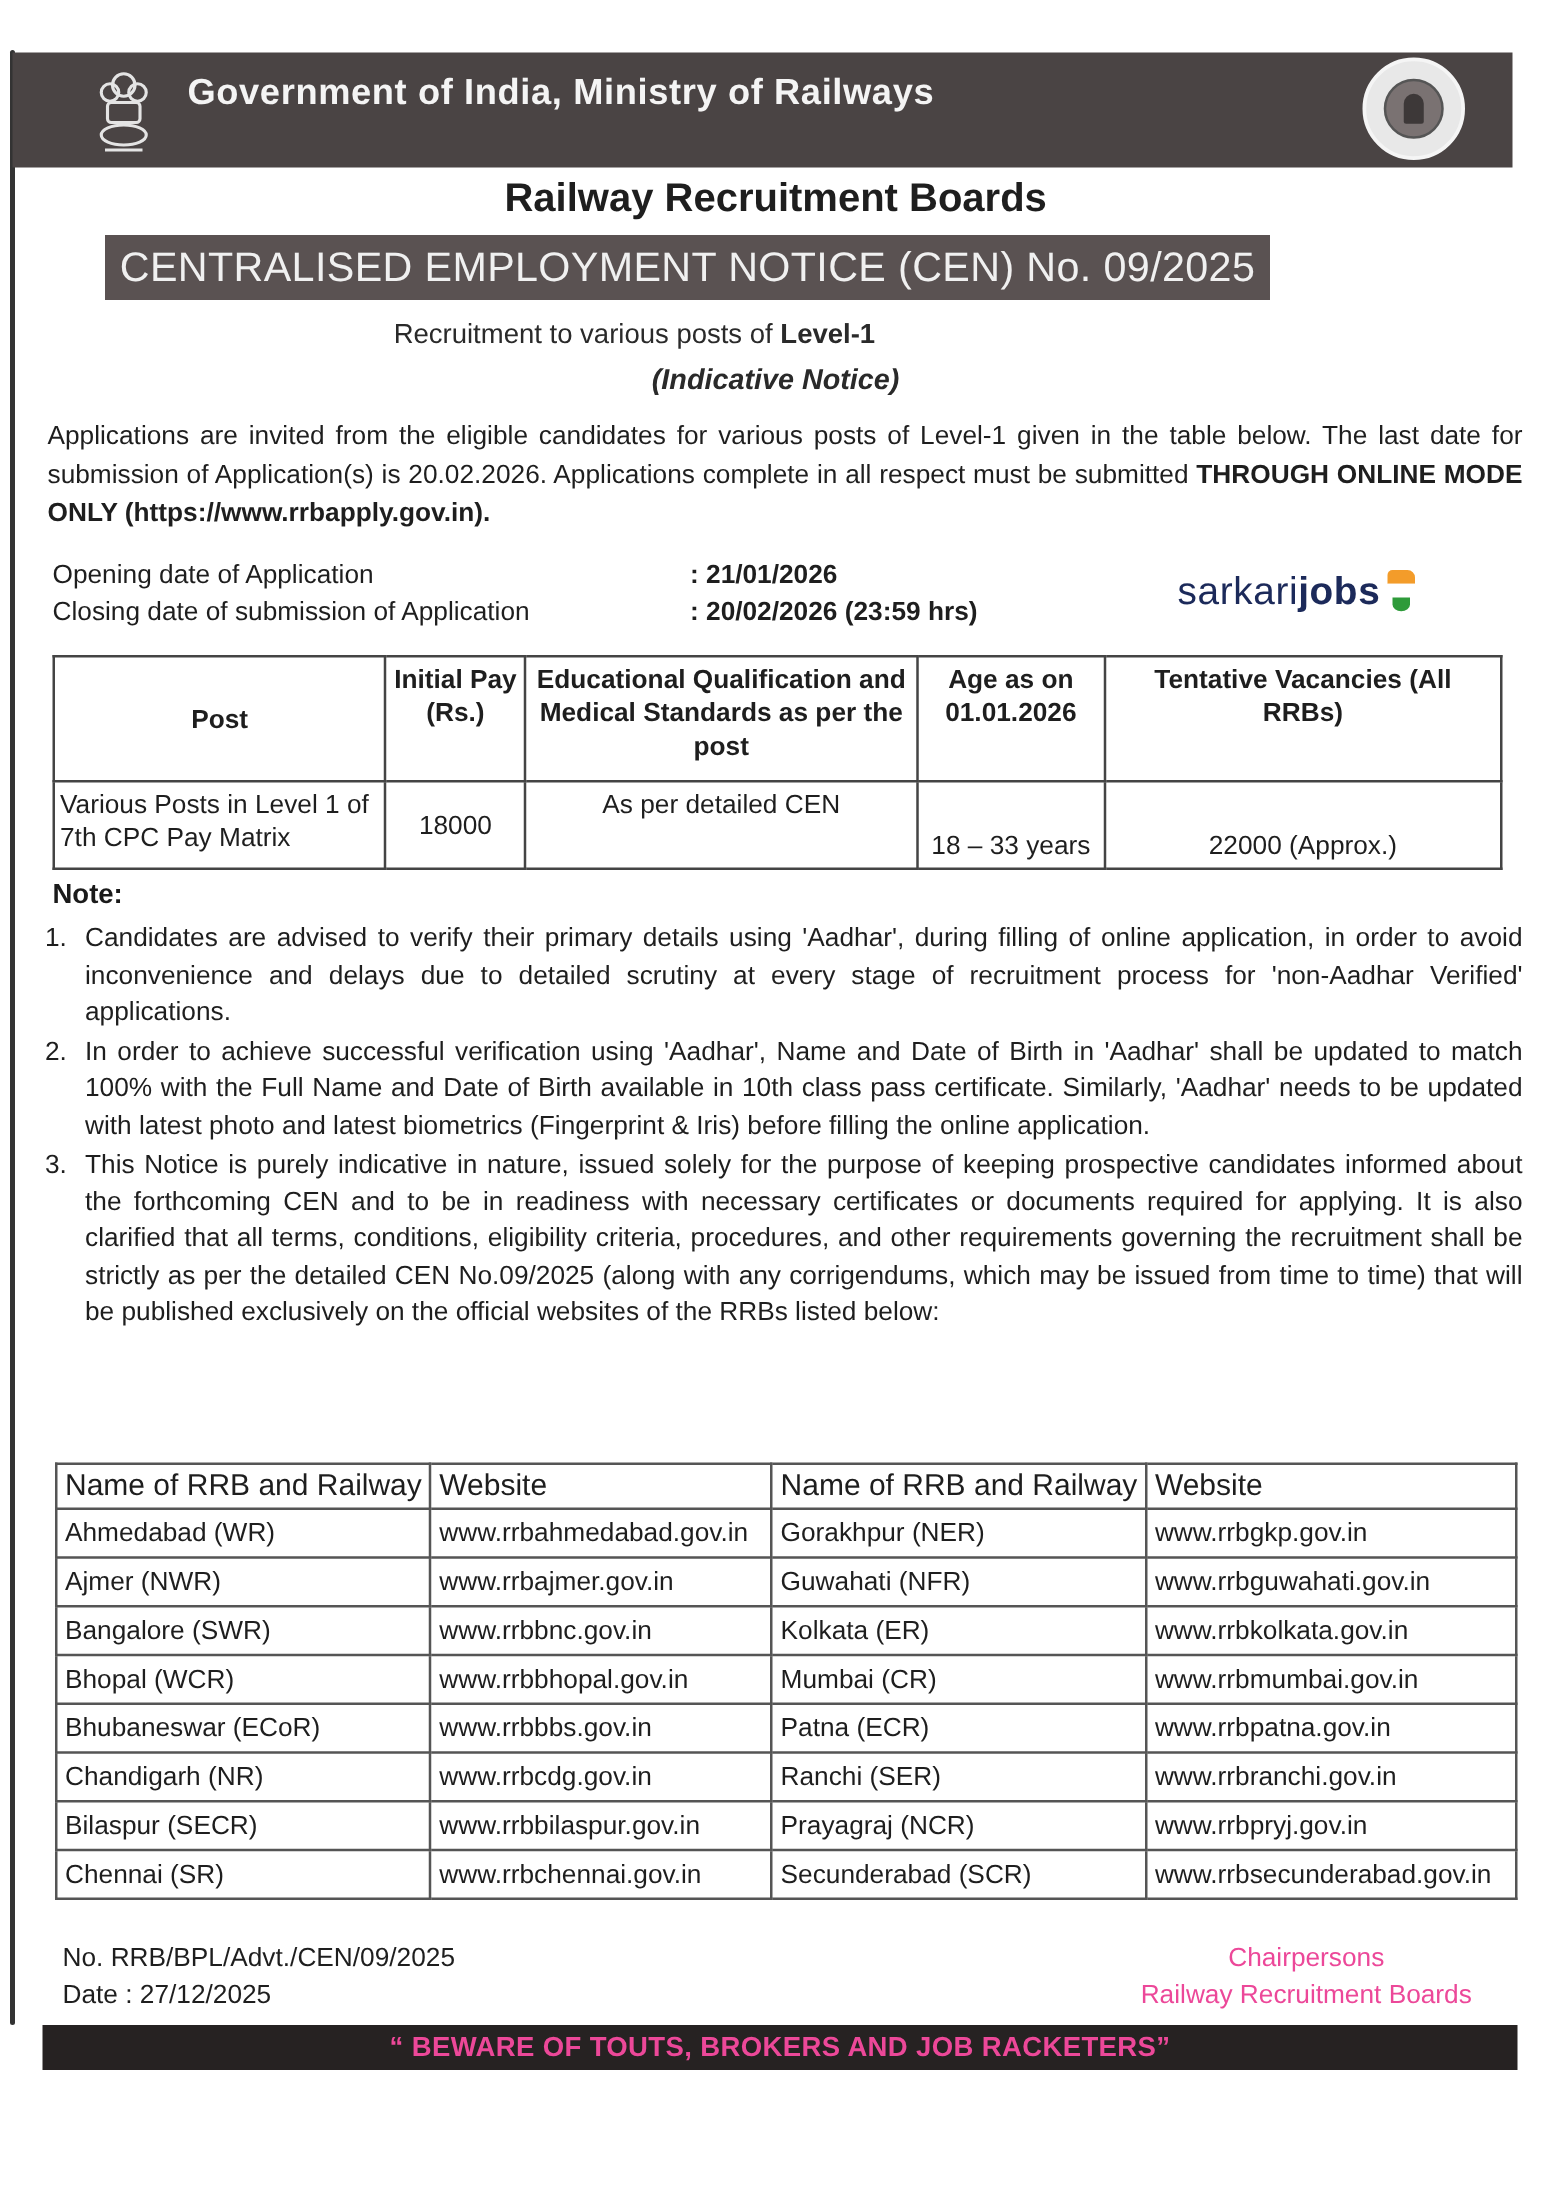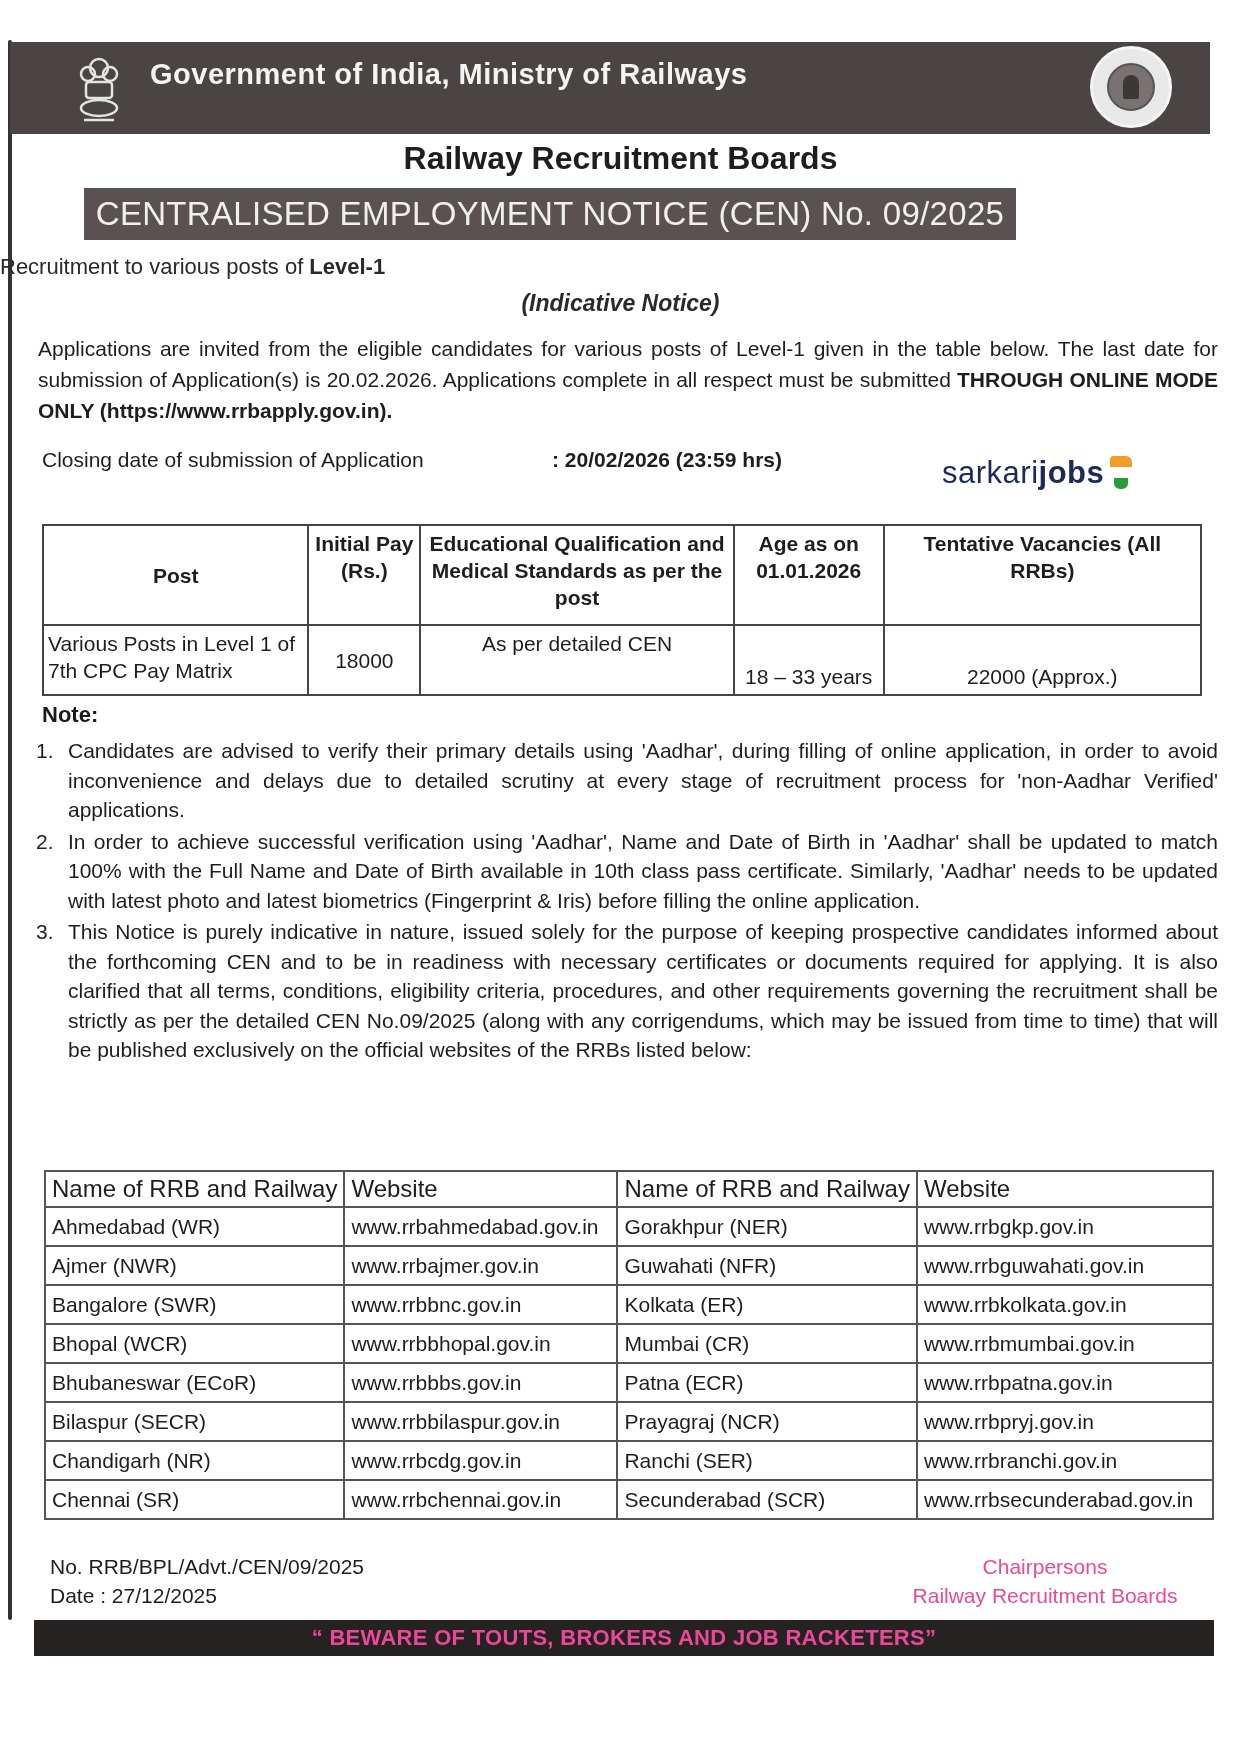--- a/index.html
+++ b/index.html
@@ -14,21 +14,21 @@
   .rail-logo .inner { position: absolute; left: 14px; top: 14px; width: 48px; height: 48px; border-radius: 50%;
                       background: #7a7272; border: 2px solid #555; box-sizing: border-box; }
   .rail-logo .core { position: absolute; left: 14px; top: 10px; width: 16px; height: 24px; background: #3d3838; border-radius: 8px 8px 2px 2px; }
   .gov-title { position: absolute; left: 150px; top: 58px; width: 930px; font-size: 29px; font-weight: bold;
                color: #f4f4f4; letter-spacing: 0.5px; white-space: nowrap; }
 
   .rrb-title { position: absolute; left: 0; top: 140px; width: 1241px; text-align: center; font-size: 32px; font-weight: bold; color: #1e1e1e; }
   .cen-band { position: absolute; left: 84px; top: 188px; width: 932px; height: 52px; background: #5a5252;
               color: #f0f0f0; font-size: 33px; text-align: center; line-height: 52px; letter-spacing: 0.3px; white-space: nowrap; }
 
-  .sub1 { position: absolute; left: 0; top: 254px; width: 1015px; font-size: 22px; color: #2a2a2a; }
+  .sub1 { position: absolute; left: 0; top: 254px; width: 1015px; text-align: center; font-size: 22px; color: #2a2a2a; }
   .sub1 b { font-weight: bold; }
   .sub2 { position: absolute; left: 0; top: 290px; width: 1241px; text-align: center; font-size: 23px; font-style: italic; font-weight: bold; color: #2a2a2a; }
 
   .intro { position: absolute; left: 38px; top: 333px; width: 1180px; font-size: 21px; line-height: 31px; color: #1e1e1e; text-align: justify; }
   .intro b { font-weight: bold; }
 
   .dates { position: absolute; left: 42px; top: 445px; font-size: 21px; line-height: 30px; color: #1e1e1e; }
   .dates .row { display: flex; }
   .dates .lbl { width: 510px; }
   .dates .val { font-weight: bold; }
@@ -93,20 +93,24 @@
 <div class="sub1">
   <span>Recruitment to various posts of </span><b>Level-1</b>
 </div>
 <div class="sub2">(Indicative Notice)</div>
 
 <div class="intro">
   <span>Applications are invited from the eligible candidates for various posts of Level-1 given in the table below. The last date for submission of Application(s) is 20.02.2026. Applications complete in all respect must be submitted </span><b>THROUGH ONLINE MODE ONLY (https://www.rrbapply.gov.in).</b>
 </div>
 
 <div class="dates">
+  <div class="row">
+    <span class="lbl">Opening date of Application</span>
+    <span class="val">: 21/01/2026</span>
+  </div>
   <div class="row">
     <span class="lbl">Closing date of submission of Application</span>
     <span class="val">: 20/02/2026 (23:59 hrs)</span>
   </div>
 </div>
 
 <div class="brand">
   <span>sarkari</span>
     <b>jobs</b>
   <span class="flag-icon">
@@ -198,32 +202,32 @@
         <td>Mumbai (CR)</td>
         <td>www.rrbmumbai.gov.in</td>
       </tr>
       <tr>
         <td>Bhubaneswar (ECoR)</td>
         <td>www.rrbbbs.gov.in</td>
         <td>Patna (ECR)</td>
         <td>www.rrbpatna.gov.in</td>
       </tr>
       <tr>
+        <td>Chandigarh (NR)</td>
+        <td>www.rrbcdg.gov.in</td>
+        <td>Ranchi (SER)</td>
+        <td>www.rrbranchi.gov.in</td>
+      </tr>
+      <tr>
         <td>Bilaspur (SECR)</td>
         <td>www.rrbbilaspur.gov.in</td>
         <td>Prayagraj (NCR)</td>
         <td>www.rrbpryj.gov.in</td>
       </tr>
       <tr>
-        <td>Chandigarh (NR)</td>
-        <td>www.rrbcdg.gov.in</td>
-        <td>Ranchi (SER)</td>
-        <td>www.rrbranchi.gov.in</td>
-      </tr>
-      <tr>
         <td>Chennai (SR)</td>
         <td>www.rrbchennai.gov.in</td>
         <td>Secunderabad (SCR)</td>
         <td>www.rrbsecunderabad.gov.in</td>
       </tr>
     </tbody>
 </table>
 
 <div class="ref">
   <div>No. RRB/BPL/Advt./CEN/09/2025</div>

